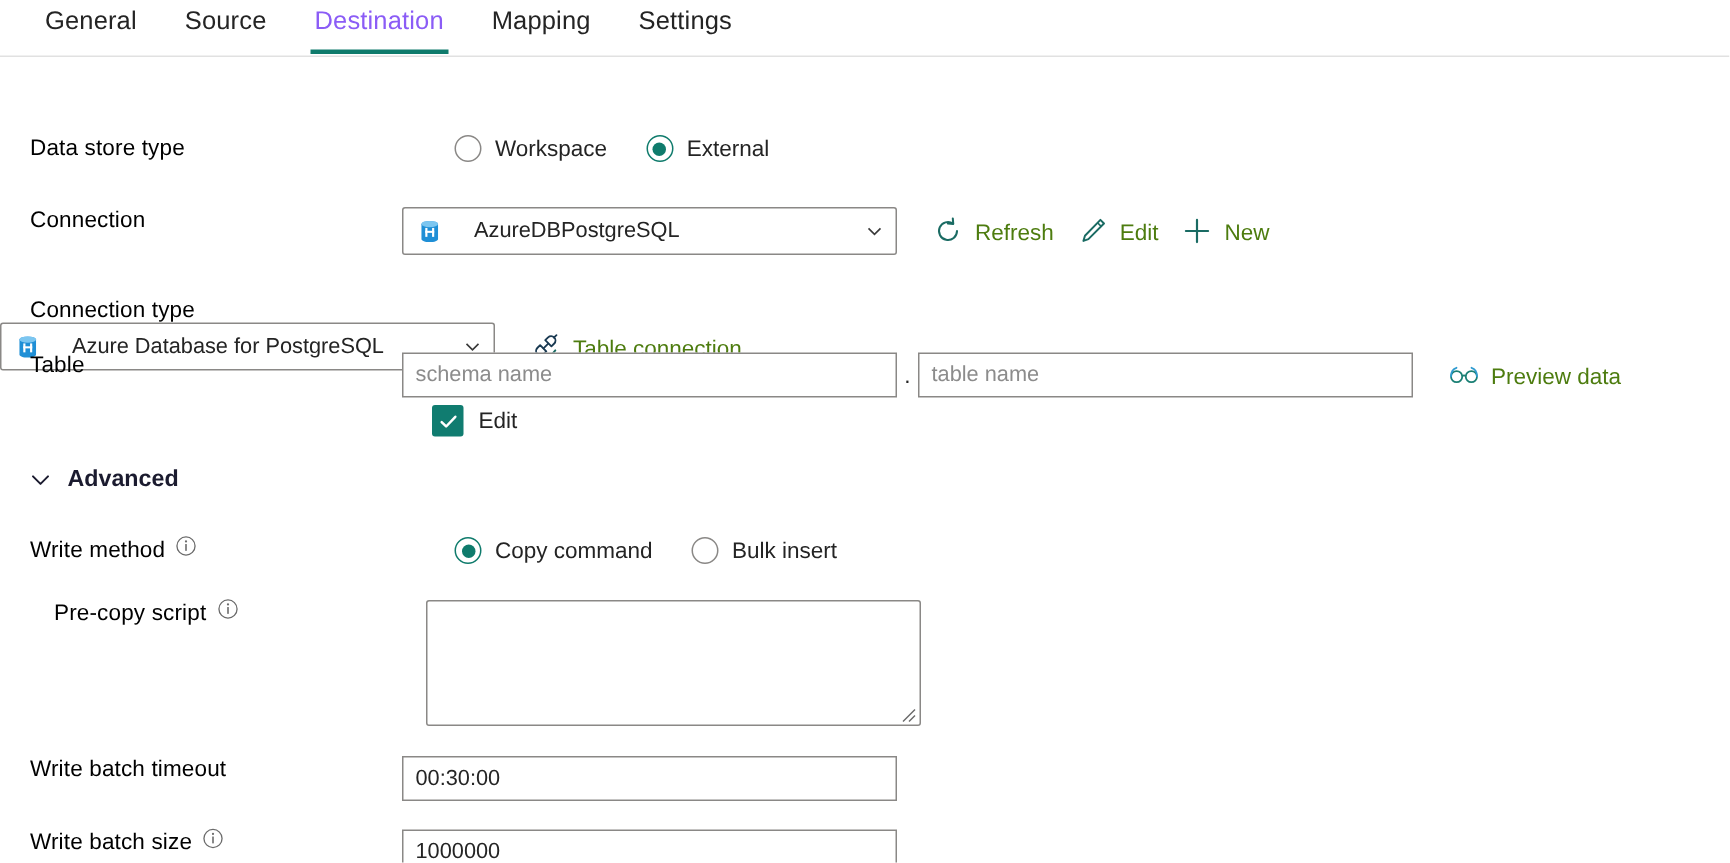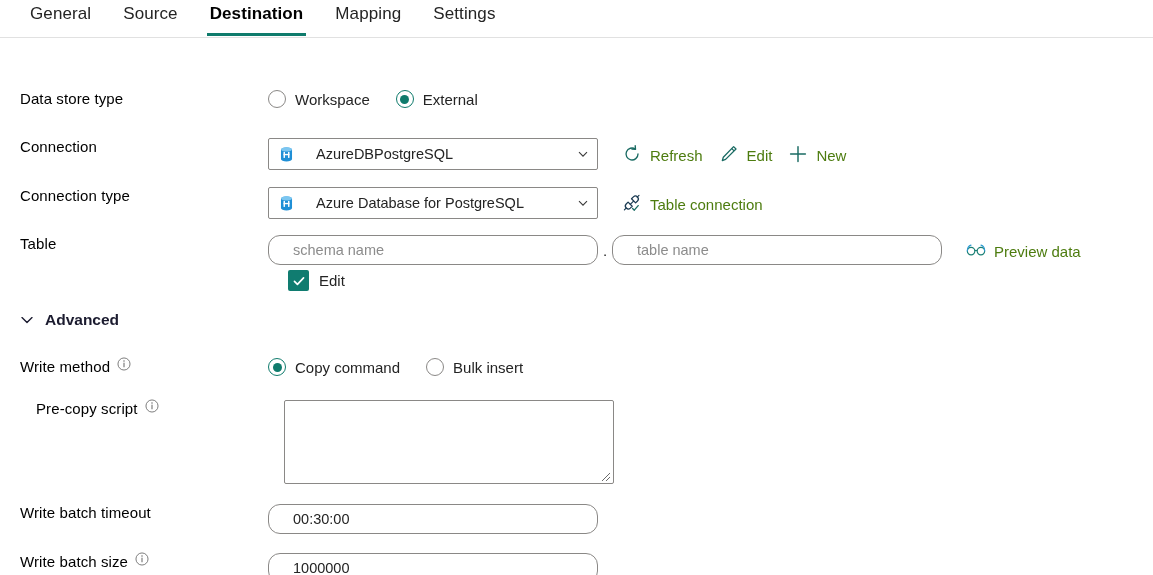--- a/index.html
+++ b/index.html
@@ -34,22 +34,22 @@
   .tab {
     position: relative;
     font-size: 17px;
     color: #242424;
     padding: 4px 16px 12px 16px;
     cursor: pointer;
     white-space: nowrap;
     letter-spacing: .1px;
   }
   .tab.active {
-    font-weight: bold;
-    color: #000000;
+    font-weight: normal;
+    color: #8b5cf6;
   }
   .tab.active::after {
     content: "";
     position: absolute;
     left: 13px; right: 13px;
     bottom: 0;
     height: 3px;
     background: #0f7b6c;
     z-index: 2;
   }
@@ -80,31 +80,31 @@
   }
   .ctrl {
     display: flex;
     align-items: center;
     flex: 1;
   }
 
   
   .r-datastore { position: absolute; top: 52px; left: 0; right: 0; }
   .r-connection { position: absolute; top: 100px; left: 0; right: 0; }
-  .r-conntype  { position: absolute; top: 149px; left: 0; right: 0; }
+  .r-conntype  { position: absolute; top: 160px; left: 0; right: 0; flex-direction: column; }
   .r-table     { position: absolute; top: 197px; left: 0; right: 0; }
   .r-editcheck { position: absolute; top: 232px; left: 288px; }
   .r-advanced  { position: absolute; top: 273px; left: 20px; }
   .r-writemethod { position: absolute; top: 320px; left: 0; right: 0; }
   .r-precopy   { position: absolute; top: 362px; left: 16px; right: 0; }
   .r-timeout   { position: absolute; top: 466px; left: 0; right: 0; }
   .r-batchsize { position: absolute; top: 515px; left: 0; right: 0; }
 
   
-  .radio-group { display: flex; align-items: center; gap: 26px; }
+  .radio-group { display: flex; align-items: center; gap: 26px; margin-left: 35px; }
   .radio {
     display: flex;
     align-items: center;
     gap: 9px;
     cursor: pointer;
     font-size: 15px;
     color: #242424;
   }
   .radio .dot {
     width: 18px; height: 18px;
@@ -147,24 +147,24 @@
   }
   .combo .combo-text { flex: 1; white-space: nowrap; overflow: hidden; }
   .chev {
     width: 12px; height: 12px;
     flex: none;
     color: #424242;
   }
   .textbox {
     height: 30px;
     border: 1px solid #8a8886;
-    border-radius: 12px;
+    border-radius: 0;
     background: #fff;
     box-sizing: border-box;
-    padding: 0 24px;
+    padding: 0 8px;
     display: flex;
     align-items: center;
     font-size: 14.5px;
     color: #242424;
     font-family: "Liberation Sans", sans-serif;
   }
   .textbox.placeholder { color: #8c8c8c; }
   .tb-schema { width: 330px; }
   .tb-table  { width: 330px; }
   .tb-value  { width: 330px; }

